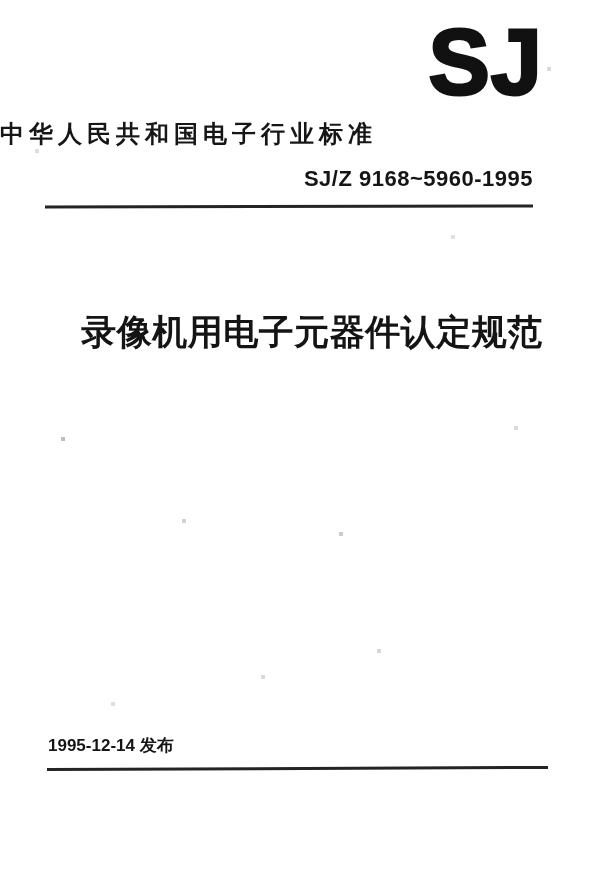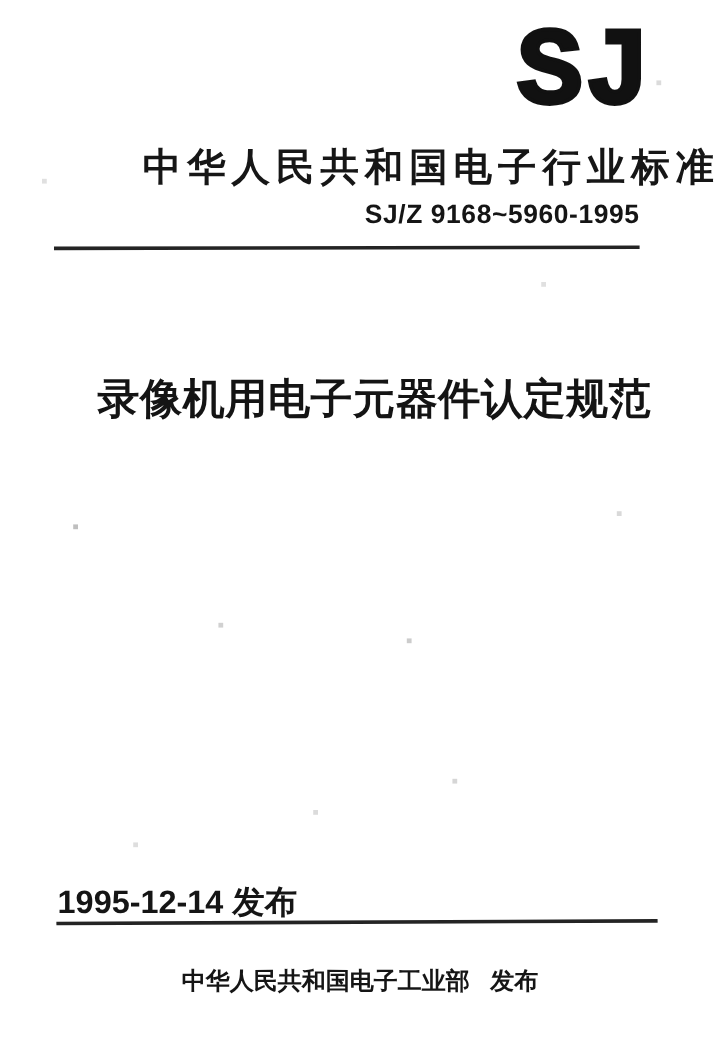--- a/index.html
+++ b/index.html
@@ -19,29 +19,29 @@
   .logo {
     position: absolute;
     top: 16px;
     right: 57px;
     font-size: 92px;
     line-height: 1;
     font-weight: 900;
     letter-spacing: 1px;
     color: #111;
     -webkit-text-stroke: 3px #111;
-    font-family: Liberation Mono, monospace;
+    font-family: Liberation Sans, sans-serif;
   }
   .std-label {
     position: absolute;
     top: 118px;
     left: 0;
     width: 100%;
-    text-align: right;
-    font-size: 32px;
+    text-align: left;
+    font-size: 24px;
     font-weight: bold;
     letter-spacing: 5px;
     color: #161616;
     white-space: nowrap;
   }
   .std-number {
     position: absolute;
     top: 166px;
     right: 67px;
     font-size: 22px;
@@ -74,21 +74,21 @@
     color: #141414;
     white-space: nowrap;
   }
   .dates {
     position: absolute;
     top: 734px;
     left: 48px;
     width: 502px;
     display: flex;
     justify-content: space-between;
-    font-size: 27px;
+    font-size: 17px;
     font-weight: bold;
     color: #151515;
     white-space: nowrap;
   }
   .rule-bottom {
     top: 767px;
     left: 47px;
     width: 501px;
     transform: rotate(-0.25deg);
   }
@@ -139,19 +139,16 @@
   <div class="rule rule-top"></div>
 
   <h1 class="title">录像机用电子元器件认定规范</h1>
 
   <div class="dates">
     <span>1995-12-14 发布</span>
   </div>
 
   <div class="rule rule-bottom"></div>
 
-  <div class="publisher">
-    <span>中华人民共和国电子工业部</span><span class="pub-action">发布</span>
-  </div>
 
   <div class="specks"></div>
 
 </div>
 
 </body></html>

